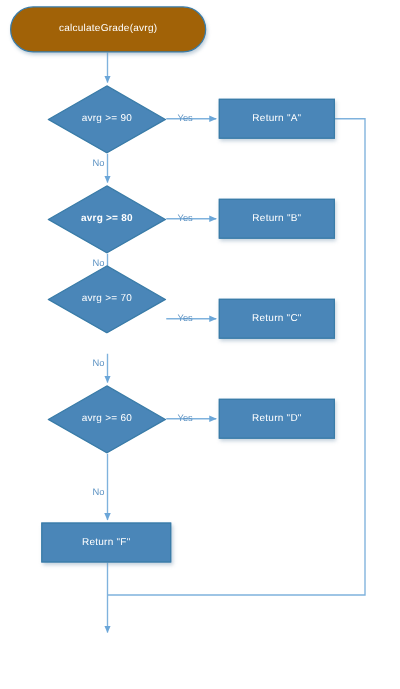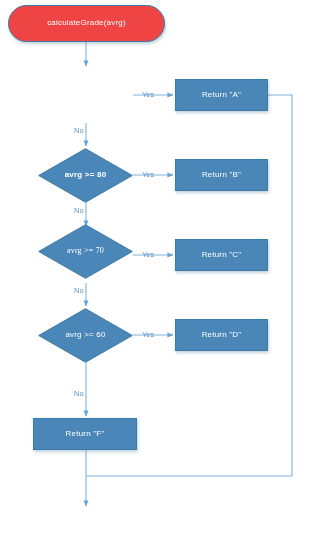--- a/index.html
+++ b/index.html
@@ -33,21 +33,21 @@
     align-items: center;
     justify-content: center;
     color: #ffffff;
     font-size: 8px;
     letter-spacing: 0.2px;
     text-align: center;
     line-height: 1.1;
     z-index: 3;
   }
   .terminator {
-    background: #ef4444;
+    background: #a16207;
     border: 1px solid #3a7ca8;
     border-radius: 19px;
     box-shadow: 1px 2px 3px rgba(120,150,175,0.45);
   }
   .process {
     background: #4a86b8;
     border: 1px solid #3a7ca8;
     box-shadow: 1px 2px 3px rgba(120,150,175,0.45);
   }
   .decision {
@@ -112,29 +112,35 @@
       <path d="M268,95 L292,95 L292,476 L86,476"></path>
 
       <line x1="86" y1="450" x2="86" y2="506" marker-end="url(#arrowhead)"></line>
     </g>
   </svg>
 
   <div class="node terminator" style="left:8px; top:5px; width:157px; height:37px;">
     <span>calculateGrade(avrg)</span>
   </div>
 
+  <div class="node decision" style="left:38px; top:68px; width:95px; height:55px;">
+    <svg class="diamond-shape" viewBox="0 0 95 55" preserveAspectRatio="none">
+      <polygon points="47.5,0.7 94.3,27.5 47.5,54.3 0.7,27.5" fill="#4a86b8" stroke="#3a7ca8" stroke-width="1"></polygon>
+    </svg>
+    <span class="decision-label">avrg &gt;= 90</span>
+  </div>
 
   <div class="node decision" style="left:38px; top:148px; width:95px; height:55px;font-weight:bold;">
     <svg class="diamond-shape" viewBox="0 0 95 55" preserveAspectRatio="none">
       <polygon points="47.5,0.7 94.3,27.5 47.5,54.3 0.7,27.5" fill="#4a86b8" stroke="#3a7ca8" stroke-width="1"></polygon>
     </svg>
     <span class="decision-label">avrg &gt;= 80</span>
   </div>
 
-  <div class="node decision" style="left:38px; top:224px; width:95px; height:55px;font-family:Liberation Serif, serif;">
+  <div class="node decision" style="left:38px; top:212px; width:95px; height:55px;">
     <svg class="diamond-shape" viewBox="0 0 95 55" preserveAspectRatio="none">
       <polygon points="47.5,0.7 94.3,27.5 47.5,54.3 0.7,27.5" fill="#4a86b8" stroke="#3a7ca8" stroke-width="1"></polygon>
     </svg>
     <span class="decision-label">avrg &gt;= 70</span>
   </div>
 
   <div class="node decision" style="left:38px; top:308px; width:95px; height:55px;">
     <svg class="diamond-shape" viewBox="0 0 95 55" preserveAspectRatio="none">
       <polygon points="47.5,0.7 94.3,27.5 47.5,54.3 0.7,27.5" fill="#4a86b8" stroke="#3a7ca8" stroke-width="1"></polygon>
     </svg>

